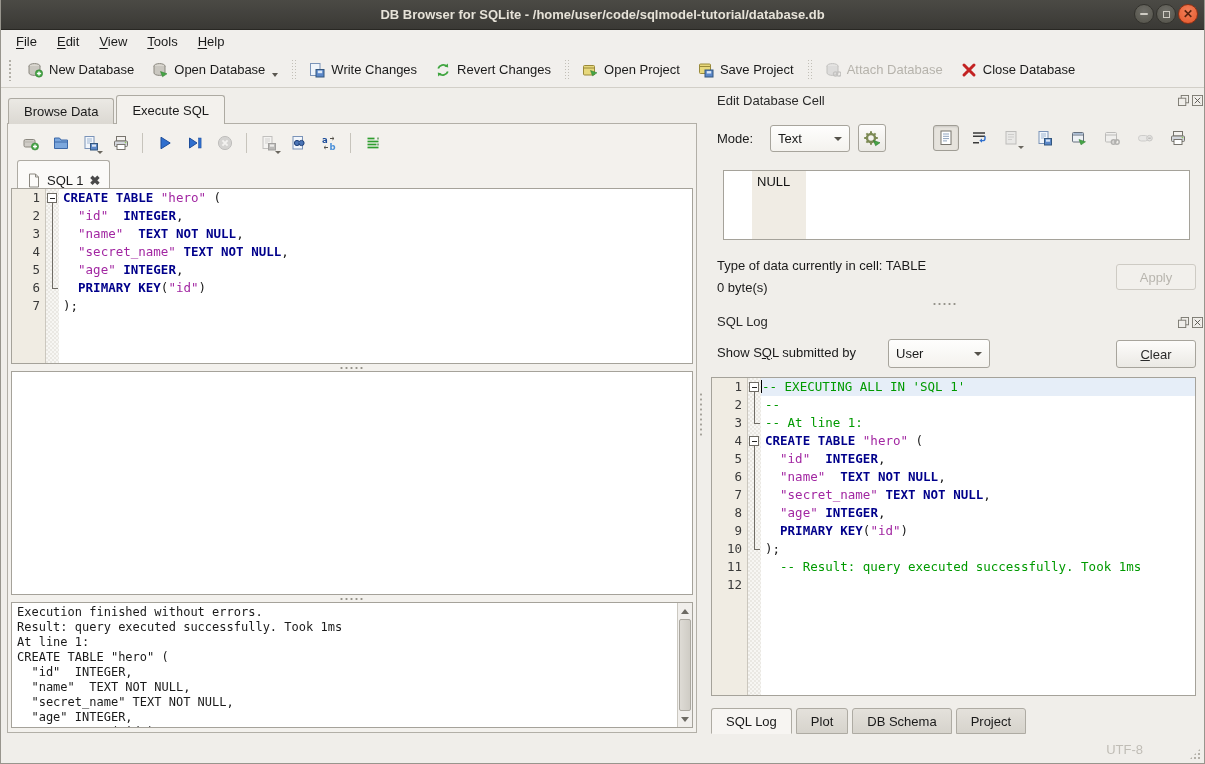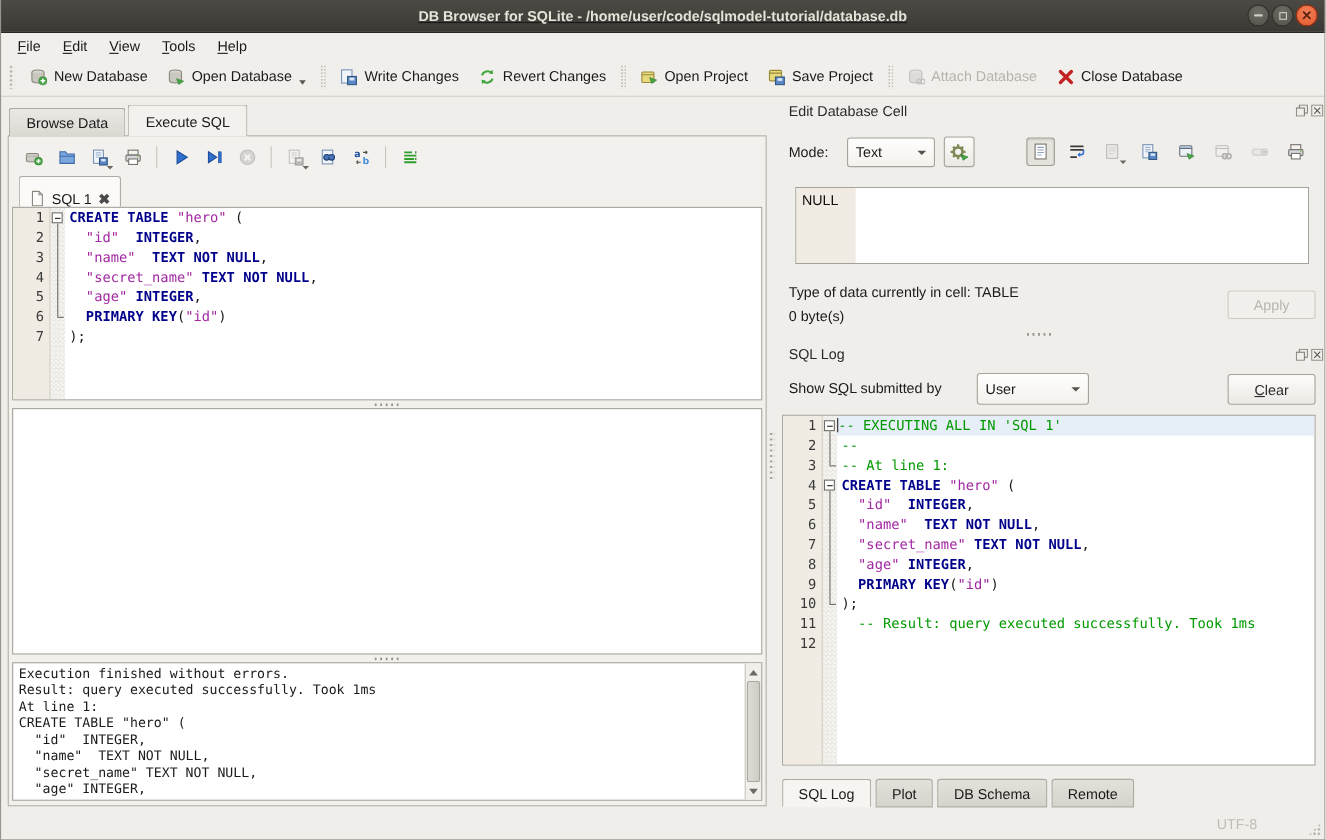--- a/index.html
+++ b/index.html
@@ -12,21 +12,21 @@
     position: relative;
     overflow: hidden;
   }
   .app-frame { position:absolute; inset:0; border-left:1px solid #98958d; border-right:1px solid #98958d; border-bottom:1px solid #98958d; pointer-events:none; z-index:50; }
 
   
   .titlebar {
     position:absolute; left:0; top:0; width:1205px; height:30px;
     background: linear-gradient(#4b4a45, #3a3935);
     border-bottom:1px solid #282723;
-    display:flex; align-items:center; justify-content:center;text-decoration:underline;
+    display:flex; align-items:center; justify-content:center;
   }
   .titlebar .title { color:#e6e2d8; font-weight:bold; font-size:13px; }
   .win-controls { position:absolute; right:7px; top:4px; display:flex; gap:2px; }
   .win-btn { width:20px; height:20px; border-radius:50%; display:flex; align-items:center; justify-content:center; font-size:11px; line-height:1; }
   .win-btn.gray { background: radial-gradient(circle at 50% 35%, #6e6d67, #525148); border:1px solid #33322d; color:#cfccc4; }
   .win-btn.orange { background: radial-gradient(circle at 50% 35%, #f2815b, #e4572a); border:1px solid #8f3014; color:#55200c; font-weight:bold; }
   .glyph-min { width:8px; height:2px; background:#cfccc4; border-radius:1px; }
   .glyph-max { width:7px; height:7px; border:1.5px solid #cfccc4; }
   .glyph-close { font-size:12px; font-weight:bold; color:#5a2410; }
 
@@ -591,21 +591,21 @@
           <svg width="16" height="16" viewBox="0 0 16 16">
             <rect x="3.5" y="1.5" width="9" height="4.5" fill="#f4f2ef" stroke="#77746d"></rect>
             <rect x="1.5" y="6" width="13" height="5.5" rx="1" fill="#d4d7dd" stroke="#77746d"></rect>
             <rect x="4" y="9.5" width="8" height="5" fill="#fff" stroke="#77746d"></rect>
             <circle cx="12.5" cy="7.6" r=".8" fill="#8fca5a"></circle>
           </svg>
         </span>
       </div>
     </div>
 
-  <div class="cell-box" style="left:18px; top:78px; width:467px; height:70px;">
+  <div class="cell-box" style="left:18px; top:78px; width:467px; height:70px;padding-left:28px;">
     <div class="cell-gutter">NULL</div>
     <div style="flex:1; background:#fff;"></div>
   </div>
 
   <div class="field-label" style="left:12px; top:166px;">Type of data currently in cell: TABLE</div>
   <div class="field-label" style="left:12px; top:188px;text-align:center;">0 byte(s)</div>
   <div class="push-btn disabled" style="left:411px; top:172px; width:80px; height:26px;">Apply</div>
 
   <div style="position:absolute; left:227px; top:210px; width:26px; height:4px; background-image:radial-gradient(circle,#96938b 1px,transparent 1.2px); background-size:5px 4px;"></div>
 
@@ -694,21 +694,21 @@
         <div class="crow"><span class="pl">);</span></div>
         <div class="crow"><span class="pl">  </span><span class="com">-- Result: query executed successfully. Took 1ms</span></div>
         <div class="crow"></div>
       </div>
     </div>
 
   <div class="dock-tabs" style="left:6px; top:616px;" id="dock-tabs">
       <div class="dtab active">SQL Log</div>
       <div class="dtab">Plot</div>
       <div class="dtab">DB Schema</div>
-      <div class="dtab">Remote</div>
+      <div class="dtab">Project</div>
     </div>
 </div>
 
 <div class="statusbar">
   <span class="status-encoding">UTF-8</span>
   <div class="resize-grip"></div>
 </div>
 
 <div class="app-frame"></div>
 

